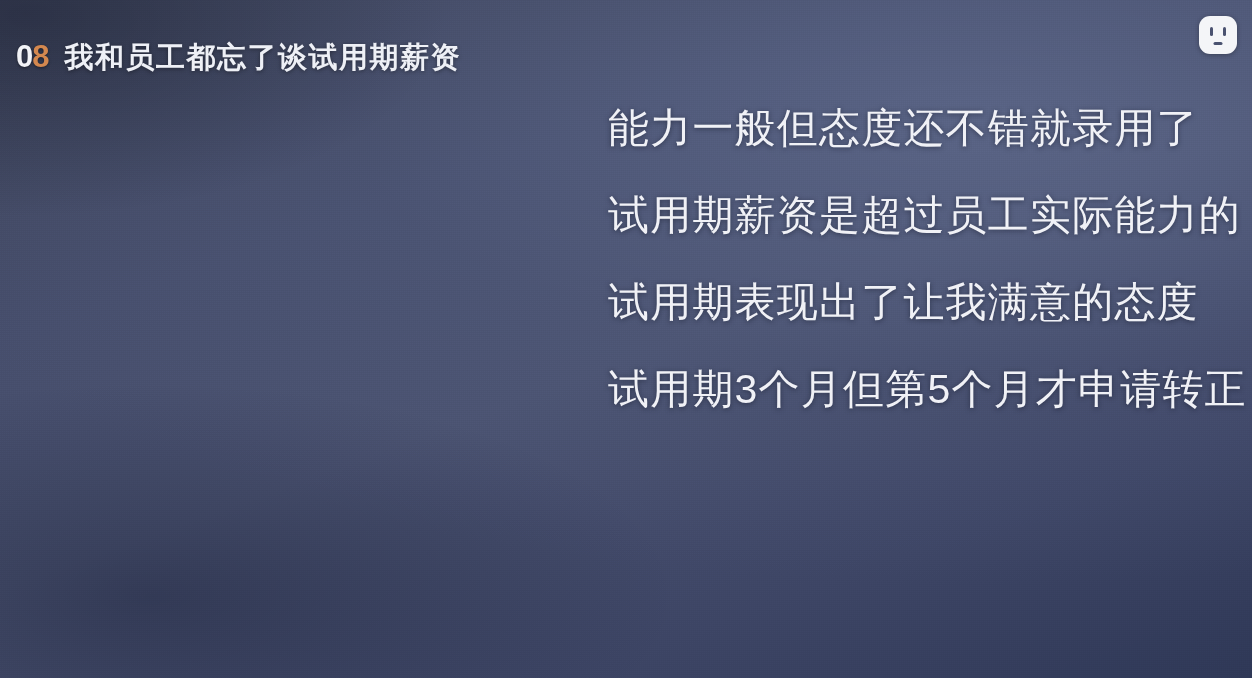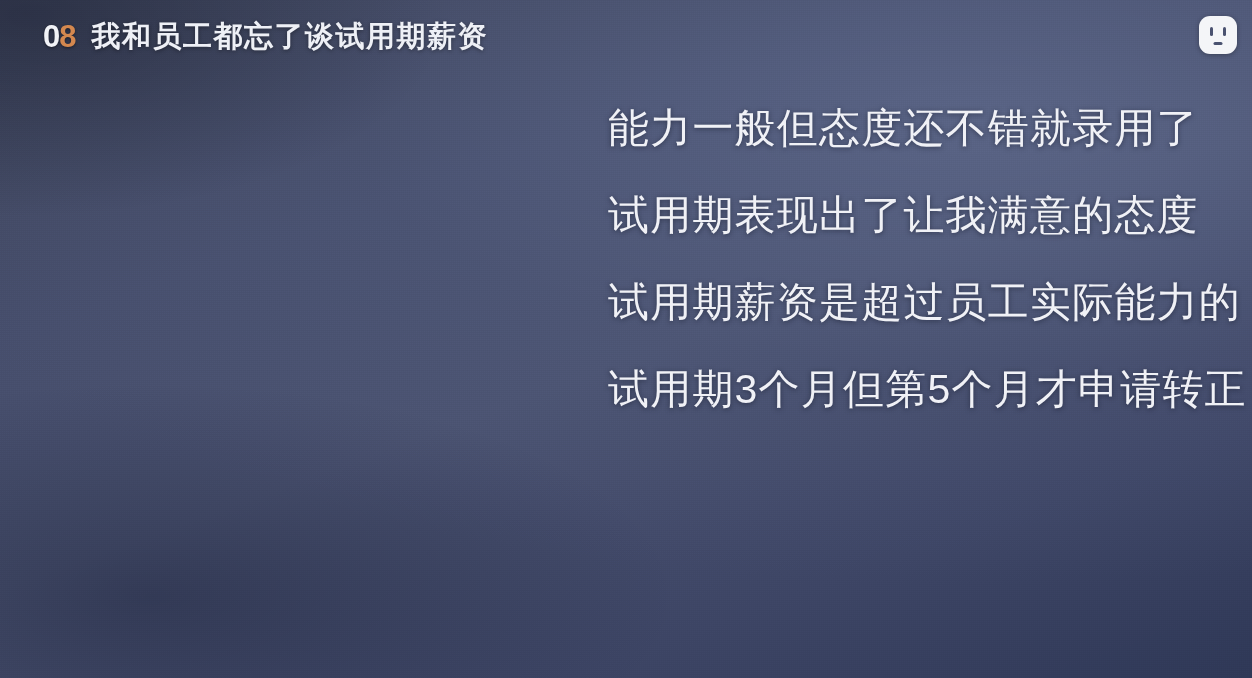--- a/index.html
+++ b/index.html
@@ -44,23 +44,22 @@
   }
 
   
   .header {
     position: absolute;
     top: 0;
     left: 0;
     right: 3px;
     height: 72px;
     display: flex;
-    align-items: center;
+    align-items: flex-end;
     z-index: 3;
-    padding-left: 27px;
   }
   .chapter-num {
     margin-left: 16px;
     font-size: 31px;
     font-weight: bold;
     letter-spacing: -1px;
     line-height: 1;
     text-shadow: 0 1px 3px rgba(0,0,0,0.45);
     white-space: nowrap;
   }
@@ -168,18 +167,18 @@
     <div class="brand-face">
       <span class="eye left"></span>
       <span class="eye right"></span>
       <span class="mouth"></span>
     </div>
   </div>
 
 
   <div class="points">
     <div class="point-line">能力一般但态度还不错就录用了</div>
+    <div class="point-line">试用期薪资是超过员工实际能力的</div>
     <div class="point-line">试用期表现出了让我满意的态度</div>
-    <div class="point-line">试用期薪资是超过员工实际能力的</div>
     <div class="point-line">试用期3个月但第5个月才申请转正</div>
   </div>
 
 </div>
 
 </body></html>

